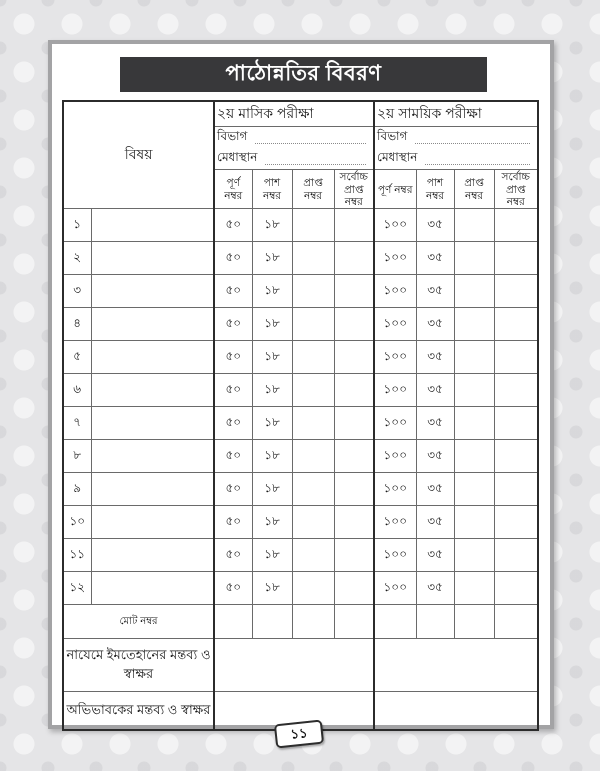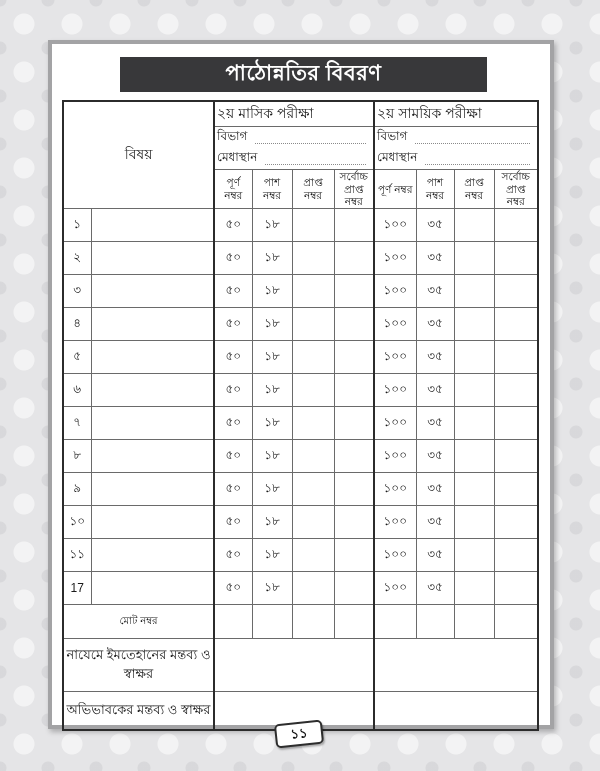--- a/index.html
+++ b/index.html
@@ -297,21 +297,21 @@
         <td class="c gb">৫০</td>
         <td class="c">১৮</td>
         <td class="c"></td>
         <td class="c"></td>
         <td class="c gb">১০০</td>
         <td class="c">৩৫</td>
         <td class="c"></td>
         <td class="c"></td>
       </tr>
       <tr class="h-body">
-        <td class="num">17</td>
+        <td class="num">১২</td>
         <td class="subj"></td>
         <td class="c gb">৫০</td>
         <td class="c">১৮</td>
         <td class="c"></td>
         <td class="c"></td>
         <td class="c gb">১০০</td>
         <td class="c">৩৫</td>
         <td class="c"></td>
         <td class="c"></td>
       </tr>

